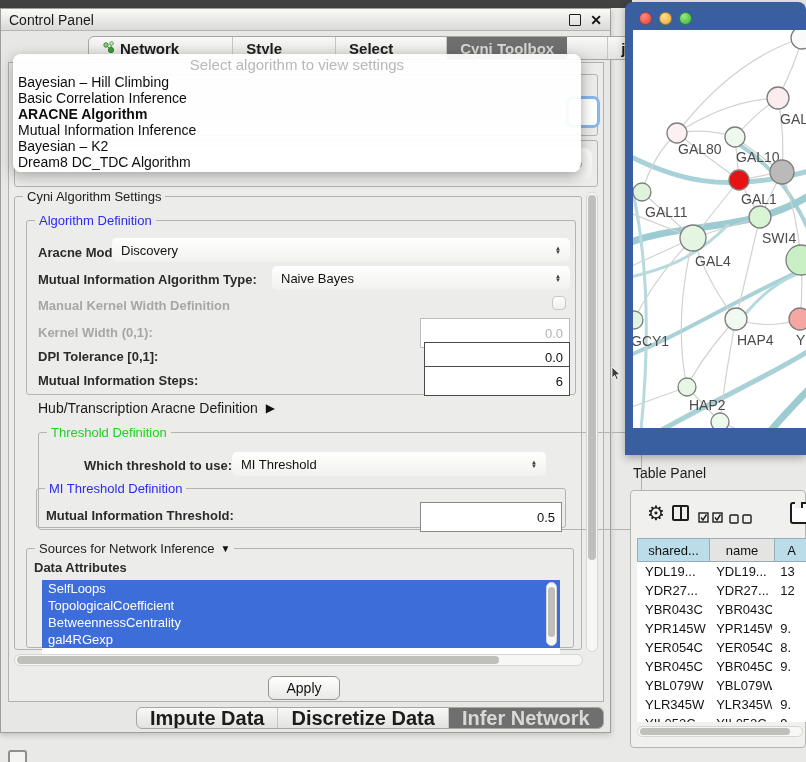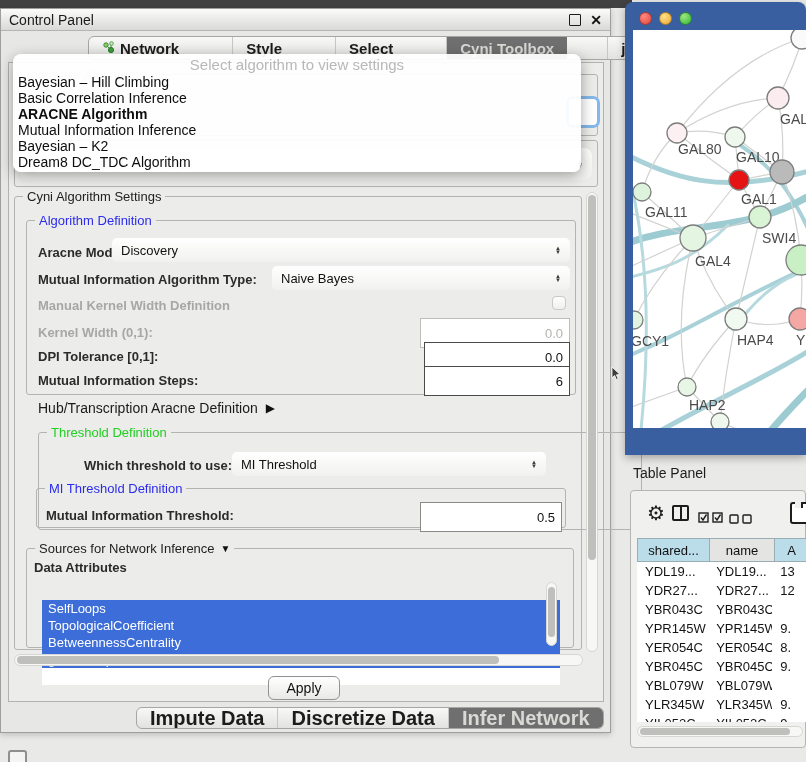--- a/index.html
+++ b/index.html
@@ -47,21 +47,21 @@
 5;border-radius:5px;background:linear-gradient(#ffffff,#f1f1ef);
          display:flex;align-items:center;font-size:13px;color:#111;padding:0 9px;box-sizing:border-box;}
   .combo .arr{margin-left:auto;display:flex;flex-direction:column;color:#3a3a3a;font-size:6px;line-height:4.5px;}
   .numfield{position:absolute;background:#fff;font-size:13px;color:#111;text-align:right;
             display:flex;align-items:center;justify-content:flex-end;padding:14px 6px;box-sizing:border-box;}
   .numfield.strong{border:1px solid #4a4a4a;}
   .numfield.soft{border:1px solid #bdbdbb;color:#b3b3b0;}
   .checkbox{position:absolute;width:14px;height:14px;border:1px solid #c9c9c6;border-radius:4px;
             background:linear-gradient(#fdfdfd,#f0f0ee);box-sizing:border-box;}
 
-  .attr-list{left:42px;top:580px;width:518px;height:85px;background:#fff;overflow:hidden;margin-top:20px;}
+  .attr-list{left:42px;top:580px;width:518px;height:85px;background:#fff;overflow:hidden;}
   .attr-item{height:17px;line-height:17px;background:#3d6dd8;color:#fff;font-size:13px;padding-left:6px;}
   .sb-track{background:#f7f7f5;border:1px solid #d6d6d3;border-radius:6px;box-sizing:border-box;}
   .sb-thumb{position:absolute;background:#bfbfbc;border-radius:5px;}
 
   .apply-btn{left:268px;top:676px;width:70px;height:22px;border:1px solid #929290;border-radius:6px;
              background:linear-gradient(#ffffff,#e9e9e7);font-size:14px;color:#111;
              display:flex;align-items:center;justify-content:center;}
 
   
   .dropdown{left:13px;top:54px;width:568px;height:118px;background:rgba(255,255,255,0.94);

